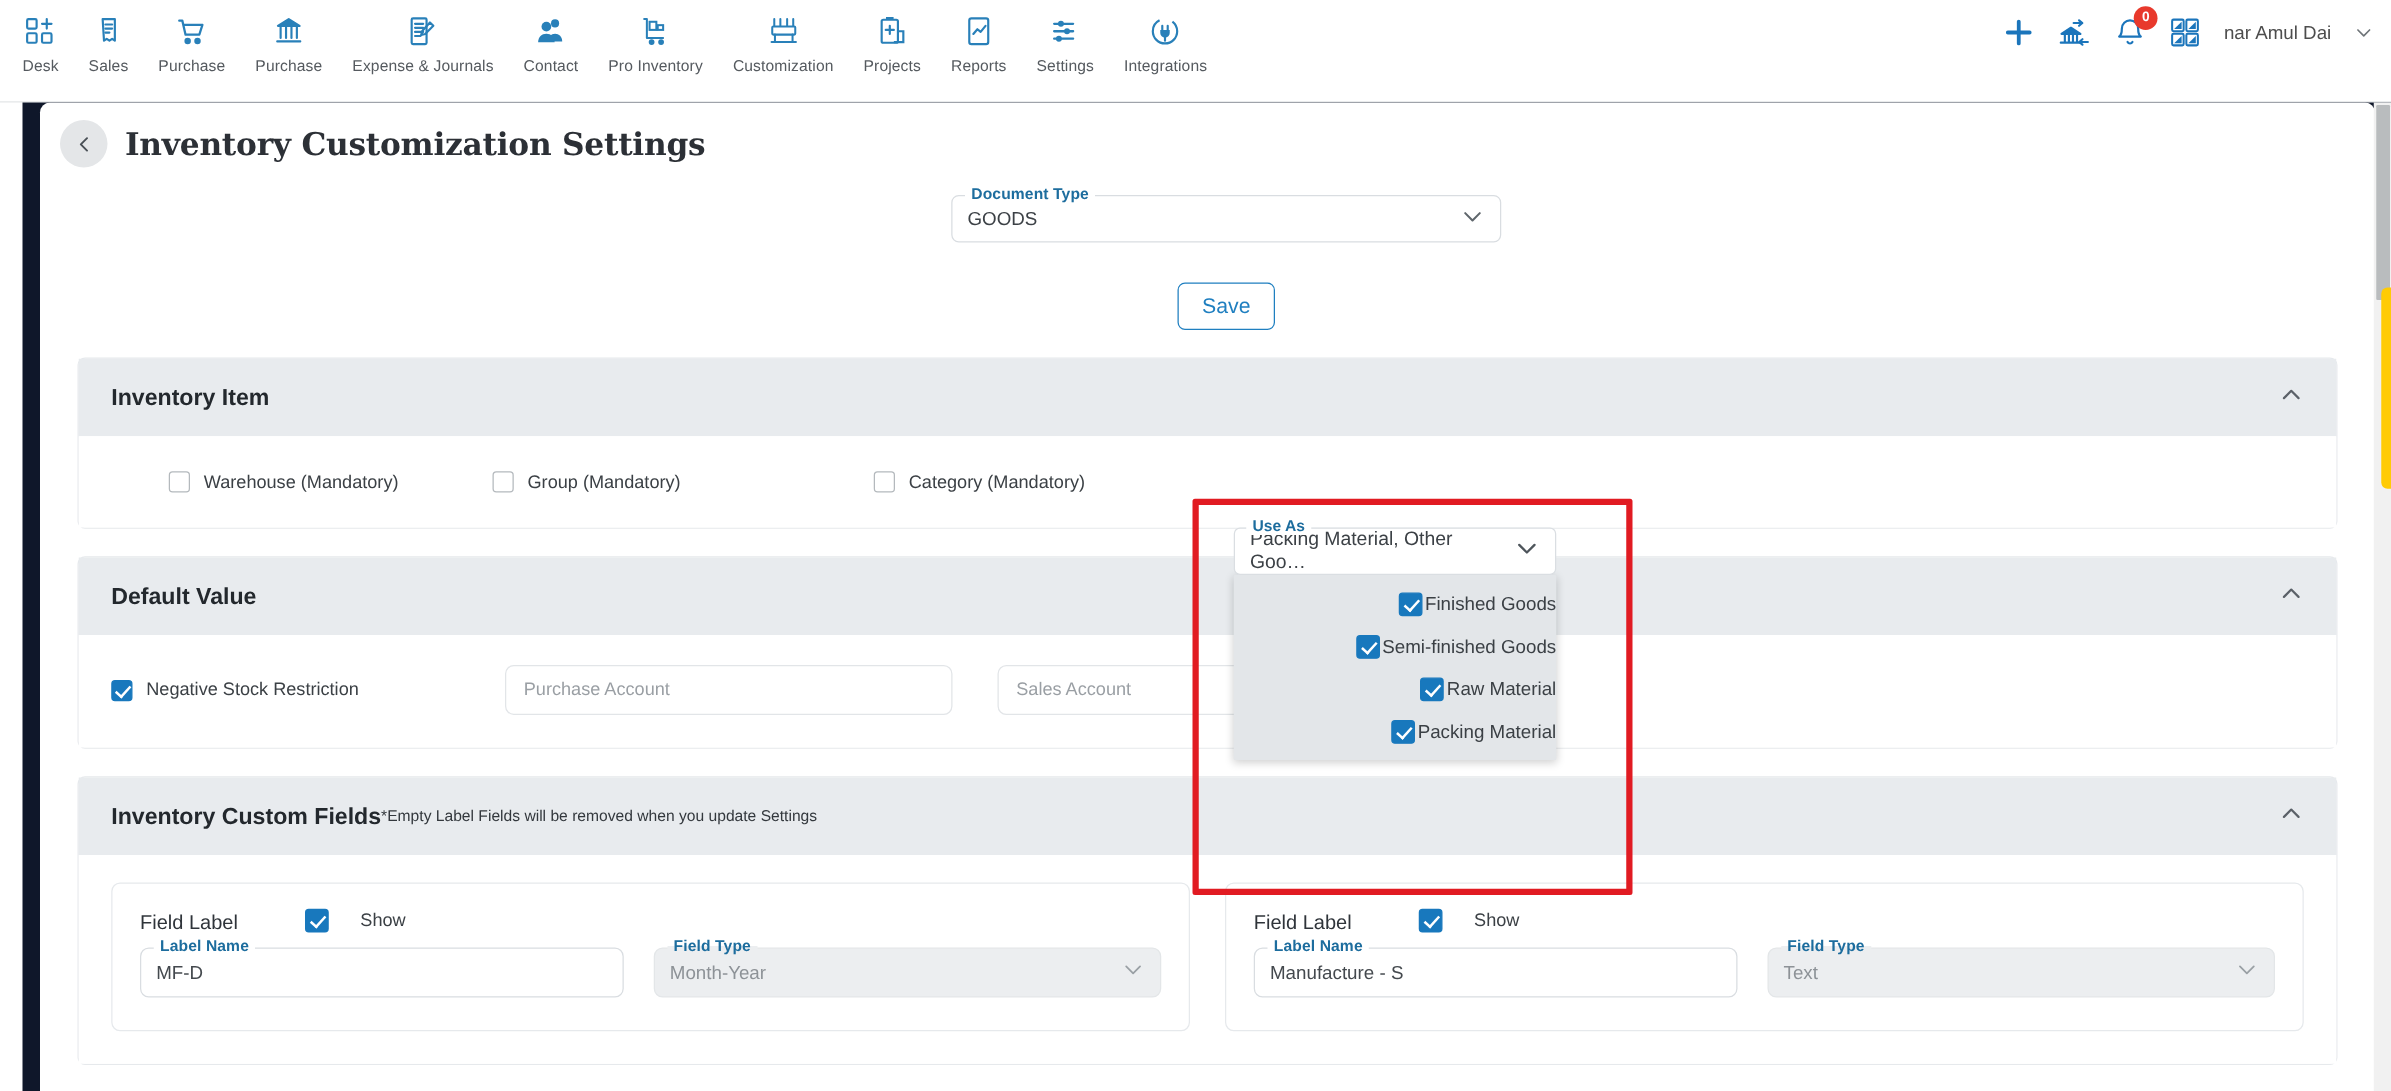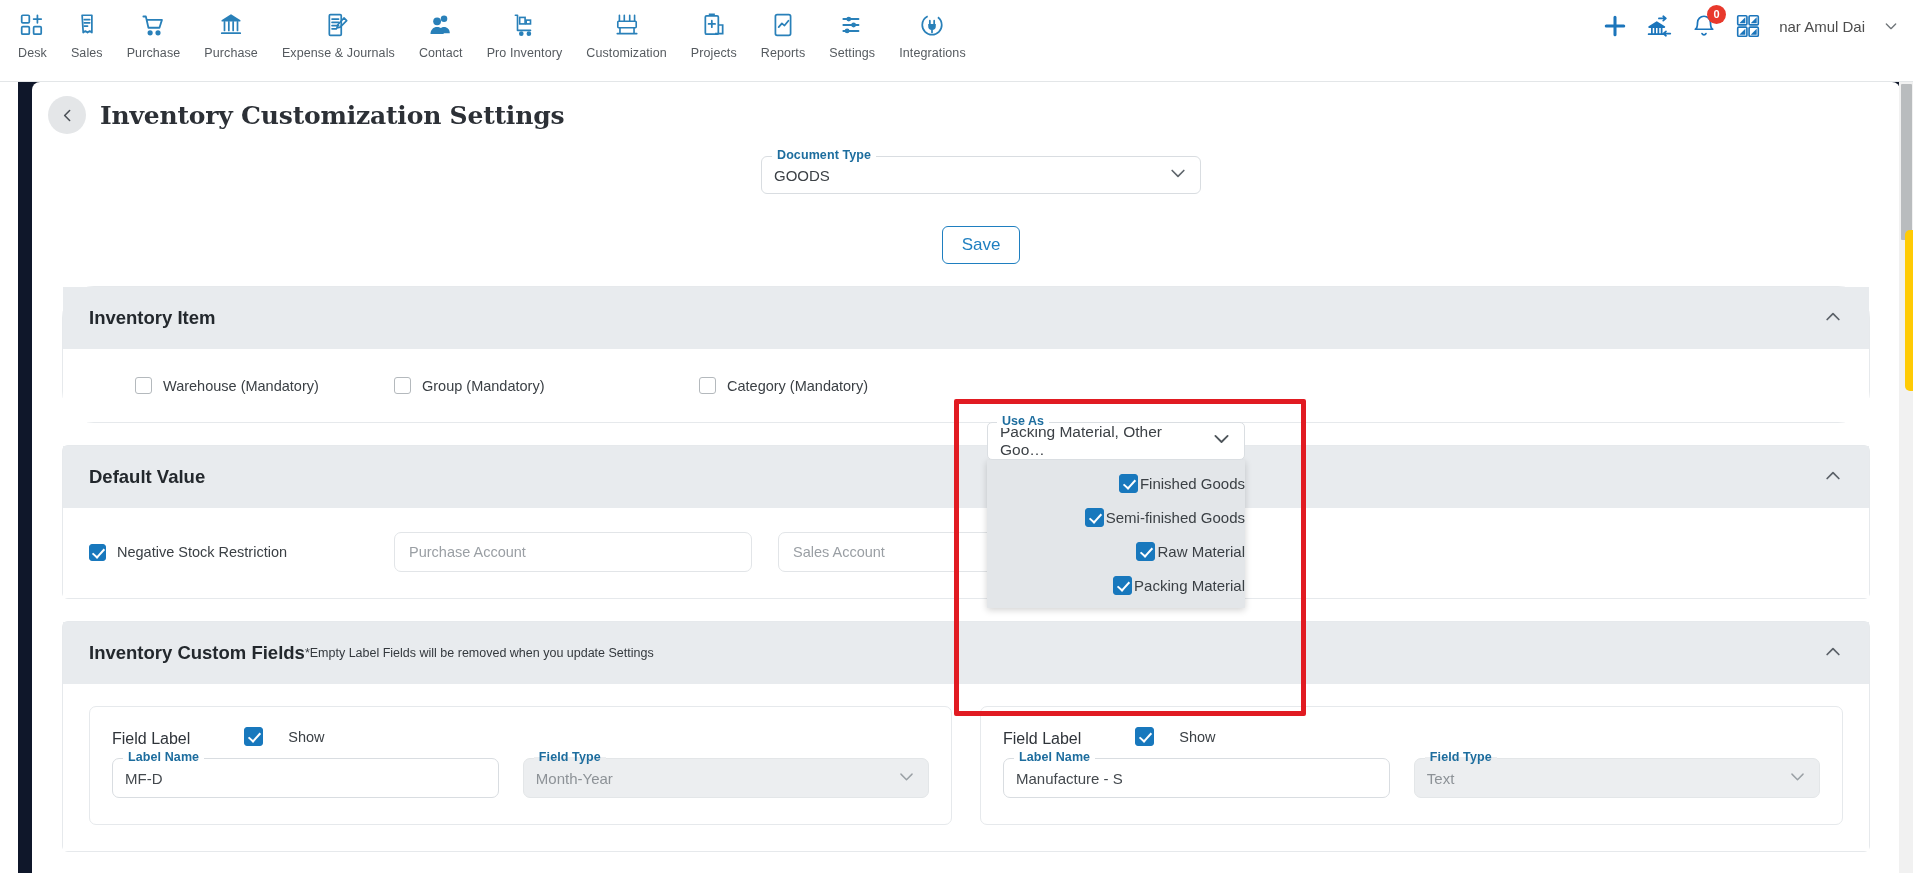--- a/index.html
+++ b/index.html
@@ -146,21 +146,21 @@
   }
   .cblabel { font-size: 14.5px; color: #3b4045; white-space: nowrap; }
 
   
   .inv-row { display: flex; align-items: center; }
   .inv-row .c1 { width: 305px; padding-left: 46px; }
   .inv-row .c2 { width: 305px; }
   .inv-row .c3 { width: 305px; }
 
   
-  .dv-row { display: flex; align-items: center; gap: 0; }
+  .dv-row { display: flex; align-items: center; gap: 10px; }
   .dv-row .dv-cb { width: 305px; }
   .input-ghost {
     height: 40px; border: 1px solid #e2e5e8; border-radius: 7px;
     display: flex; align-items: center; padding: 0 14px;
     font-size: 14.5px; color: #9a9fa4; background: #fff;
   }
 
   
   .redbox {
     position: absolute; left: 936px; top: 317px;
@@ -450,21 +450,21 @@
           <span class="caret">
             <svg width="20" height="20" viewBox="0 0 24 24" fill="none" stroke="#5f666c" stroke-width="2" stroke-linecap="round" stroke-linejoin="round">
                 <path d="M5 9l7 7 7-7"></path>
               </svg>
           </span>
         </div>
       </div>
       <div class="save-btn">Save</div>
     </div>
 
-    <div class="panel" style="margin-top:22px;border-radius:32px;">
+    <div class="panel" style="margin-top:22px;">
       <div class="panel-head">
         <span class="panel-title">Inventory Item</span>
         <span class="chev-up">
           <svg width="20" height="20" viewBox="0 0 24 24" fill="none" stroke="#5b6168" stroke-width="2.1" stroke-linecap="round" stroke-linejoin="round">
               <path d="M5 15l7-7 7 7"></path>
             </svg>
         </span>
       </div>
       <div class="panel-body" style="padding-top:28px;padding-bottom:28px;">
         <div class="inv-row">

